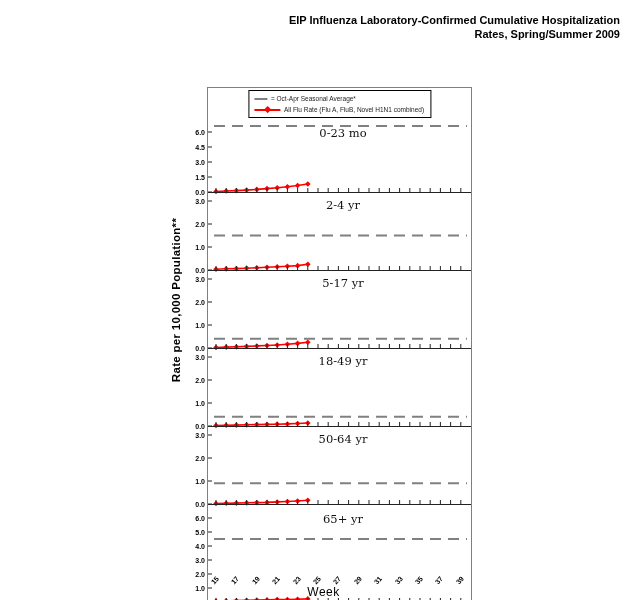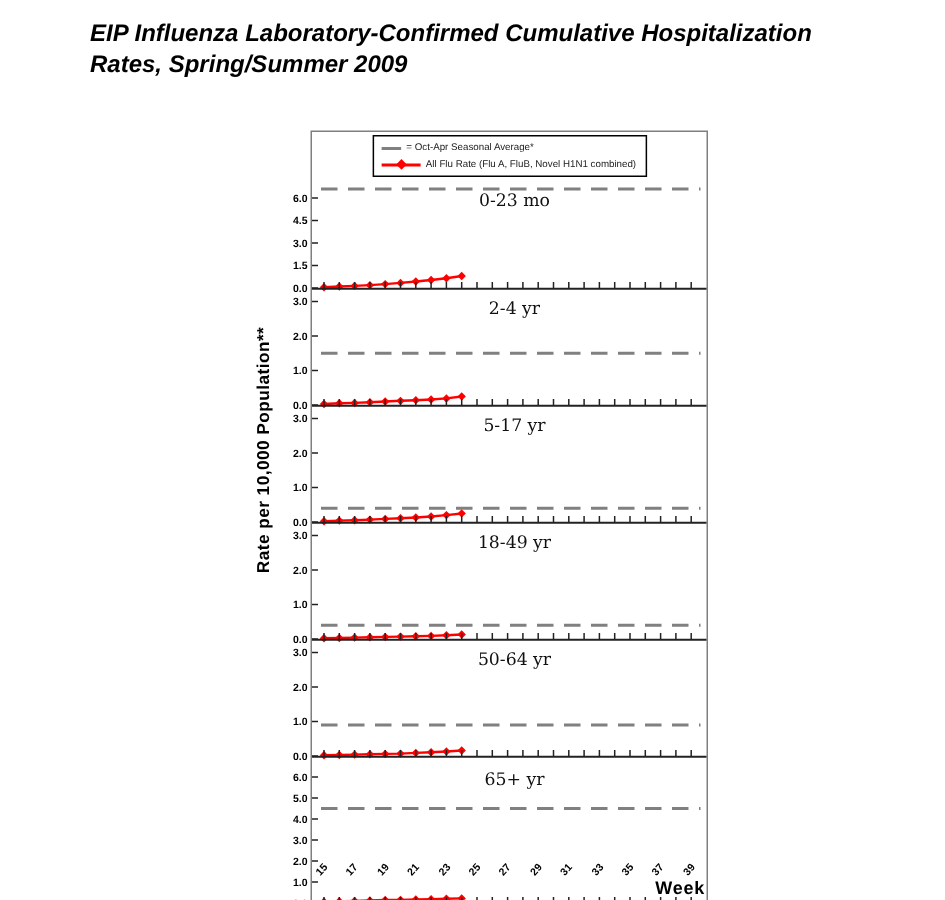--- a/index.html
+++ b/index.html
@@ -1,19 +1,19 @@
 <!DOCTYPE html>
 <html><head>
 <meta charset="utf-8">
 <style>
   html,body{margin:0;padding:0;background:#ffffff;}
   body{width:630px;height:600px;position:relative;font-family:"Liberation Sans",sans-serif;color:#000;overflow:hidden;}
 
-  .title{position:absolute;top:13px;left:60px;width:560px;text-align:left;
-         font-weight:bold;font-size:16px;line-height:1.3;font-style:italic;}
+  .title{position:absolute;top:13px;left:60px;width:560px;text-align:right;
+         font-weight:bold;font-size:11px;line-height:1.3;}
 
   .ylabel{position:absolute;left:176px;top:300px;transform:translate(-50%,-50%) rotate(-90deg);
           font-weight:bold;font-size:11.5px;white-space:nowrap;letter-spacing:.3px;}
 
   .frame{position:absolute;left:207px;top:55px;width:263px;height:515px;
          border:1.5px solid #7f7f7f;background:#fff;margin-top:32px;}
 
   .panel{position:relative;}
   .panel svg{display:block;overflow:visible;}
 
@@ -22,22 +22,22 @@
   .legend-row{display:flex;align-items:center;gap:4px;font-size:6.5px;line-height:1.7;color:#222;}
   .dash-sample{display:inline-block;width:13px;height:0;border-top:2px solid #808080;}
   .flu-sample{position:relative;display:inline-block;width:26px;height:7px;}
   .flu-sample .l{position:absolute;left:0;top:3px;width:26px;height:1.5px;background:#ff0000;}
   .flu-sample .d{position:absolute;left:11px;top:1.2px;width:4.5px;height:4.5px;background:#ff0000;transform:rotate(45deg);}
 
   .xlabels{position:absolute;left:207px;top:572px;width:263px;height:16px;}
   .xlabels span{position:absolute;top:3px;width:18px;text-align:right;font-size:7px;font-weight:bold;
                 transform:rotate(-48deg);transform-origin:100% 0%;}
 
-  .week-label{position:absolute;left:207px;top:585px;width:263px;text-align:right;
-              font-weight:bold;font-size:12px;letter-spacing:.5px;}
+  .week-label{position:absolute;left:192px;top:585px;width:263px;text-align:center;
+              font-weight:normal;font-size:12px;letter-spacing:.5px;}
 </style>
 </head>
 <body>
 
 <div class="title">
   <div>EIP Influenza Laboratory-Confirmed Cumulative Hospitalization</div>
   <div>Rates, Spring/Summer 2009</div>
 </div>
 
 <div class="ylabel">Rate per 10,000 Population**</div>

